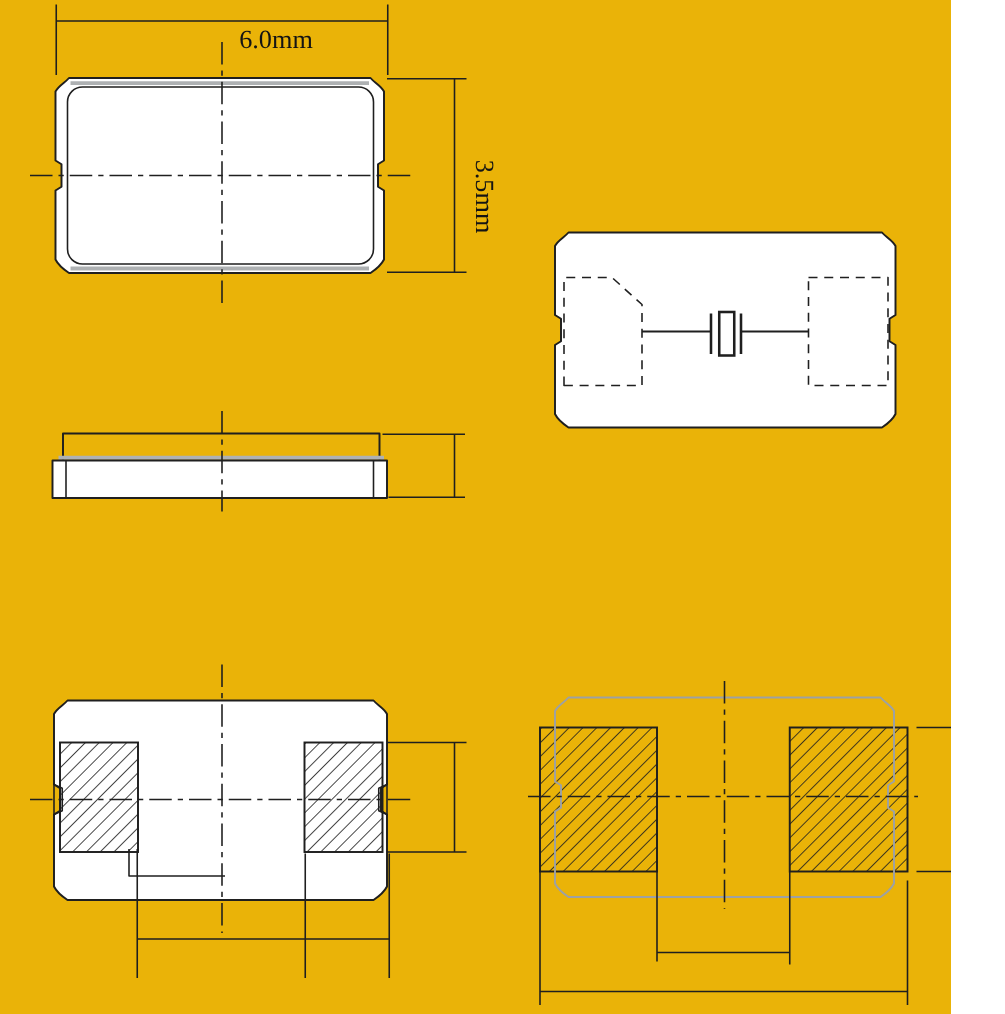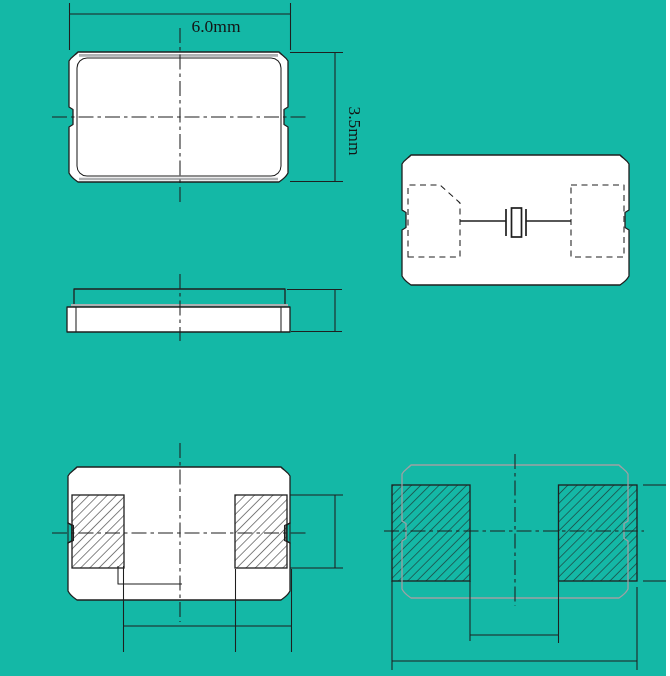--- a/index.html
+++ b/index.html
@@ -1,17 +1,17 @@
 <!DOCTYPE html>
 <html><head>
 <meta charset="utf-8">
 <style>
   html,body{margin:0;padding:0;background:#ffffff;}
-  .canvas{position:relative;width:634px;height:676px;background:#14b8a6;overflow:hidden;
-          font-family:"Liberation Serif","DejaVu Serif",serif;padding-left:32px;}
+  .canvas{position:relative;width:634px;height:676px;background:#eab308;overflow:hidden;
+          font-family:"Liberation Serif","DejaVu Serif",serif;}
   svg{display:block}
   .ln{stroke:#1f1f1f;stroke-width:1.3;fill:none;stroke-linejoin:round;stroke-linecap:butt}
   .fillw{fill:#ffffff}
   .thin{stroke-width:1.05}
   .cl{stroke:#1f1f1f;stroke-width:1.05;fill:none;stroke-dasharray:15 4 3.5 4}
   .dashed{stroke-dasharray:6 4.5}
   .gray{stroke:#9da1a4}
   .seam{stroke:#aeb1b3;stroke-width:2.6;fill:none}
   .sym{stroke:#1f1f1f;stroke-width:1.7;fill:none}
   .hatchbox{fill:url(#hatch);stroke:#1f1f1f;stroke-width:1.3}

